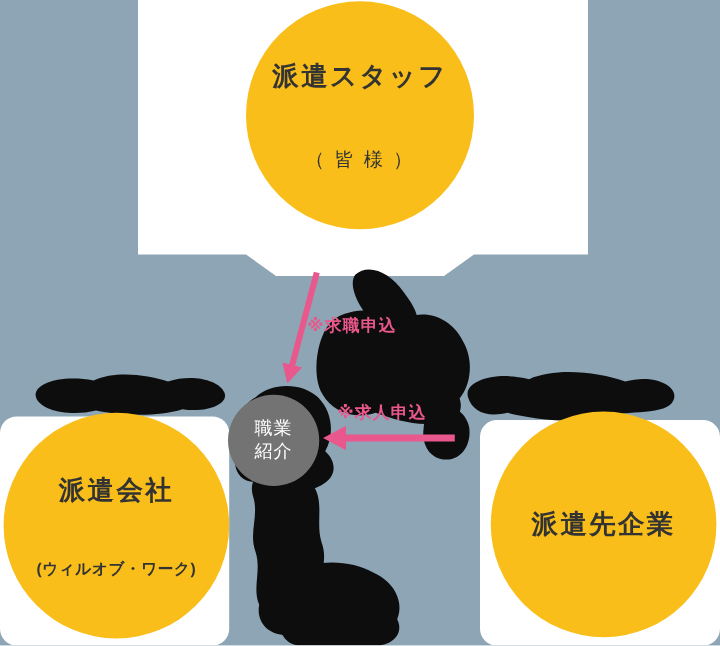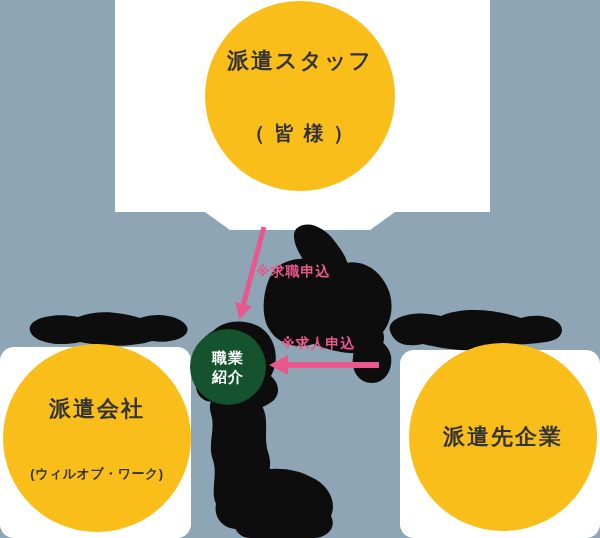--- a/index.html
+++ b/index.html
@@ -21,28 +21,28 @@
   .circle {
     position:absolute; border-radius:50%; background:#F9BE19;
     display:flex; flex-direction:column; align-items:center; justify-content:center;
     text-align:center; color:#333333;gap:32px;
   }
   .circle-staff  { left:205px; top:1px;   width:190px; height:190px; }
   .circle-agency { left:3px;   top:344px; width:188px; height:188px; }
   .circle-client { left:409px; top:343px; width:188px; height:188px; }
 
   .node-title   { font-size:22px; font-weight:bold; letter-spacing:2px; }
-  .node-sub-staff  { font-size:20px; font-weight:bold; letter-spacing:2px; margin-top:12px; }
+  .node-sub-staff  { font-size:16px; font-weight:normal; letter-spacing:2px; margin-top:12px; }
   .node-sub-agency { font-size:13px; font-weight:bold; margin-top:9px; letter-spacing:0.5px; }
 
   .circle-placement {
     position:absolute; left:190px; top:329px; width:76px; height:76px;
-    border-radius:50%; background:#14532d; color:#ffffff;
+    border-radius:50%; background:#737373; color:#ffffff;
     display:flex; flex-direction:column; align-items:center; justify-content:center;
-    font-size:15px; font-weight:bold; line-height:1.3; letter-spacing:1px; text-align:center;
+    font-size:15px; font-weight:normal; line-height:1.3; letter-spacing:1px; text-align:center;
   }
 
   .arrow-label {
     position:absolute; color:#E9588C; font-weight:bold; font-size:14px; letter-spacing:1px;
     white-space:nowrap;
   }
   .label-job-seek  { left:256px; top:263px; }
   .label-job-offer { left:281px; top:335px; }
 </style>
 </head>

